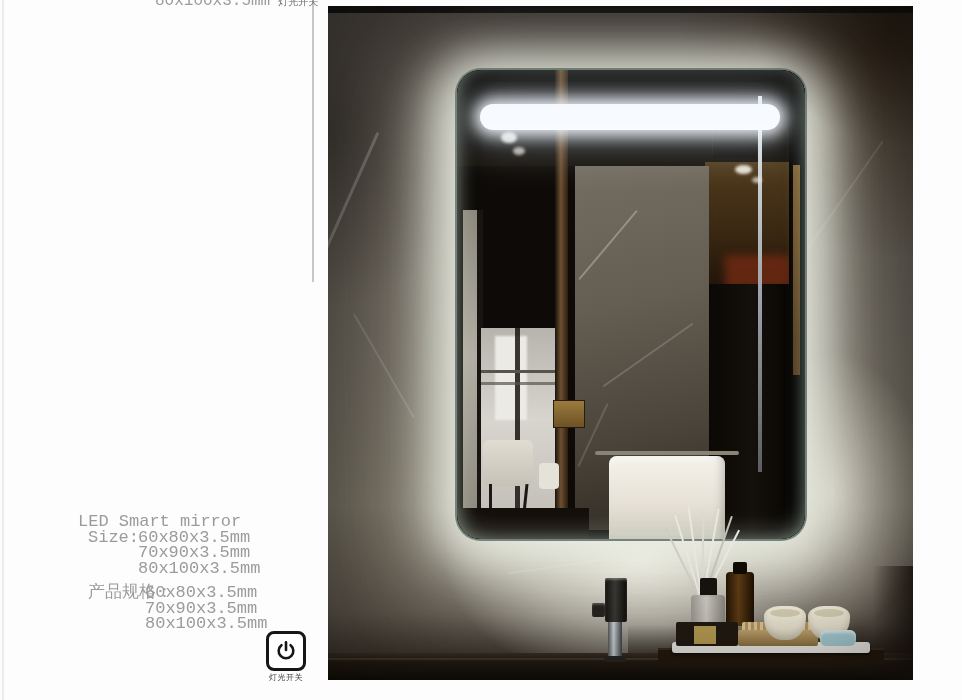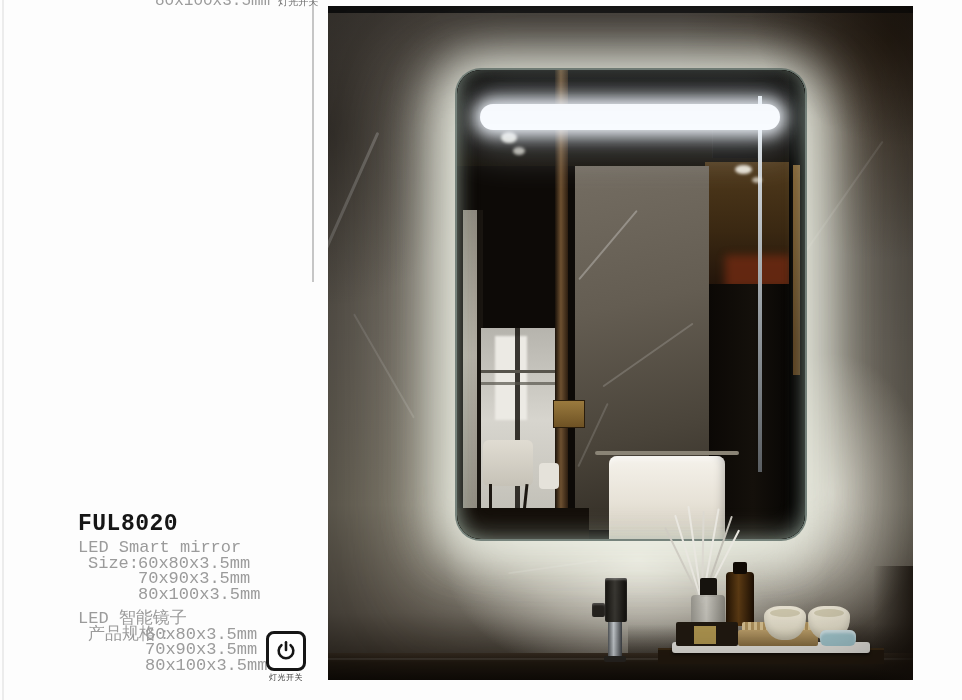--- a/index.html
+++ b/index.html
@@ -141,32 +141,30 @@
 <div id="page">
 
   <div class="abs" id="page-left-border"></div>
   <div class="abs" id="prev-card-divider"></div>
 
   <div class="abs" id="prev-clipped-line">
     <span>80x100x3.5mm</span><span class="mini">灯光开关</span>
   </div>
 
   <div class="abs" id="product-block">
-    <div class="model">FUL8020</div>
     <div class="grayline title-en">LED Smart mirror</div>
     <div class="spec-row">
       <div class="grayline spec-label">Size:</div>
       <div>
         <div class="grayline">60x80x3.5mm</div>
         <div class="grayline">70x90x3.5mm</div>
         <div class="grayline">80x100x3.5mm</div>
       </div>
     </div>
     <div class="zh-block">
-      <div class="grayline">LED 智能镜子</div>
       <div class="spec-row">
         <div class="grayline spec-label-zh">产品规格：</div>
         <div>
           <div class="grayline">60x80x3.5mm</div>
           <div class="grayline">70x90x3.5mm</div>
           <div class="grayline">80x100x3.5mm</div>
         </div>
       </div>
     </div>
   </div>

